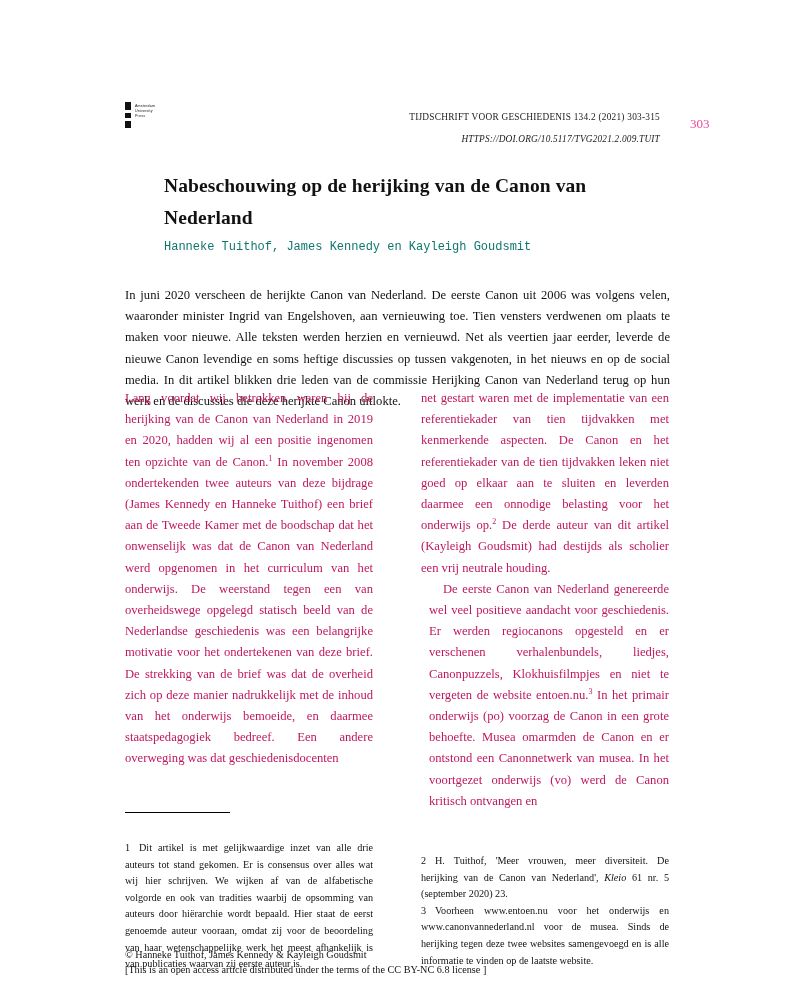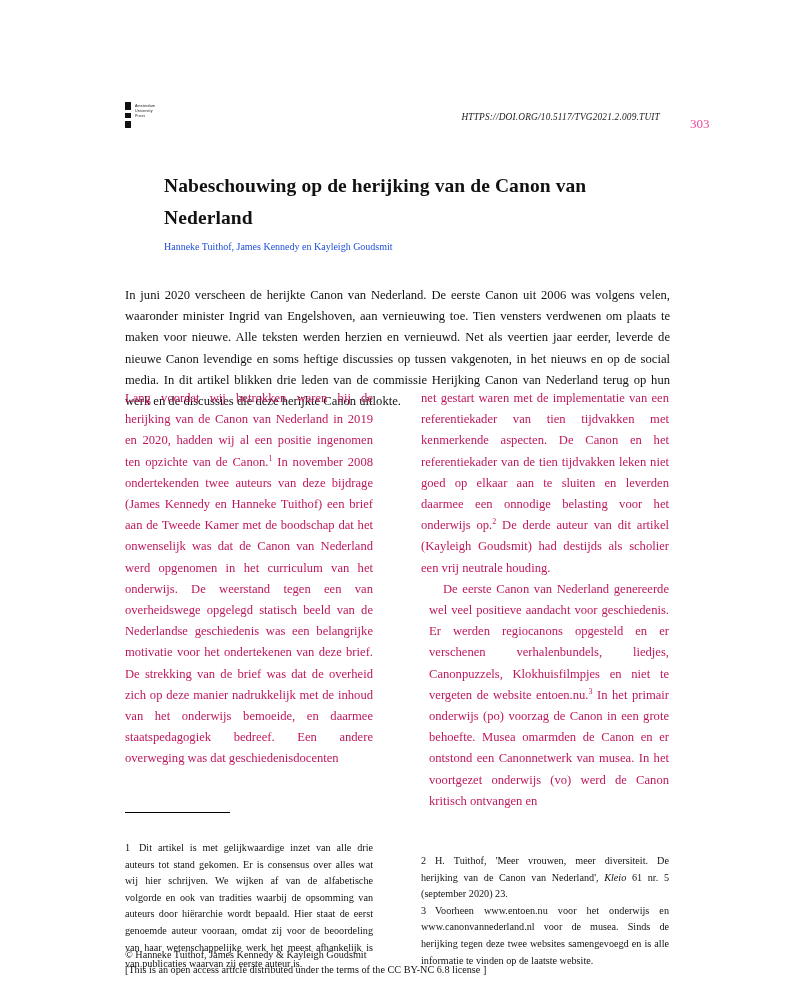--- a/index.html
+++ b/index.html
@@ -79,20 +79,21 @@
     width: 360px;
     text-align: right;
     font-size: 9.3px;
     letter-spacing: 0.25px;
     line-height: 14px;
     color: #1a1a1a;
   }
   .journal-ref .doi {
     font-style: italic;
     letter-spacing: 0.2px;
+    margin-top: 8px;
   }
 
   .folio {
     position: absolute;
     left: 690px;
     top: 66px;
     font-size: 13px;
     color: #ec4899;
   }
 
@@ -106,23 +107,24 @@
     font-weight: bold;
     line-height: 32px;
     letter-spacing: 0.1px;
     color: #111;
   }
   .authors {
     position: absolute;
     left: 164px;
     top: 238px;
     width: 500px;
-    font-size: 10px;
+    font-size: 12px;
     line-height: 18px;
-    color: #1d4ed8;
+    color: #0f766e;
+    font-family: Liberation Mono, monospace;
   }
 
   
   .lead {
     position: absolute;
     left: 125px;
     top: 285px;
     width: 545px;
     font-size: 12.6px;
     line-height: 21.2px;
@@ -198,20 +200,21 @@
     <div class="logo">
       <div class="logo-bar"></div>
       <div class="logo-text">
         <div>Amsterdam</div>
         <div>University</div>
         <div>Press</div>
       </div>
     </div>
 
     <div class="journal-ref">
+      <div>TIJDSCHRIFT VOOR GESCHIEDENIS 134.2 (2021) 303-315</div>
       <div class="doi">HTTPS://DOI.ORG/10.5117/TVG2021.2.009.TUIT</div>
     </div>
 
     <div class="folio">303</div>
   </div>
 
   <div class="title">Nabeschouwing op de herijking van de Canon van Nederland</div>
   <div class="authors">Hanneke Tuithof, James Kennedy en Kayleigh Goudsmit</div>
 
   <div class="lead">In juni 2020 verscheen de herijkte Canon van Nederland. De eerste Canon uit 2006 was volgens velen, waaronder minister Ingrid van Engelshoven, aan vernieuwing toe. Tien vensters verdwenen om plaats te maken voor nieuwe. Alle teksten werden herzien en vernieuwd. Net als veertien jaar eerder, leverde de nieuwe Canon levendige en soms heftige discussies op tussen vakgenoten, in het nieuws en op de social media. In dit artikel blikken drie leden van de commissie Herijking Canon van Nederland terug op hun werk en de discussies die deze herijkte Canon uitlokte.</div>

